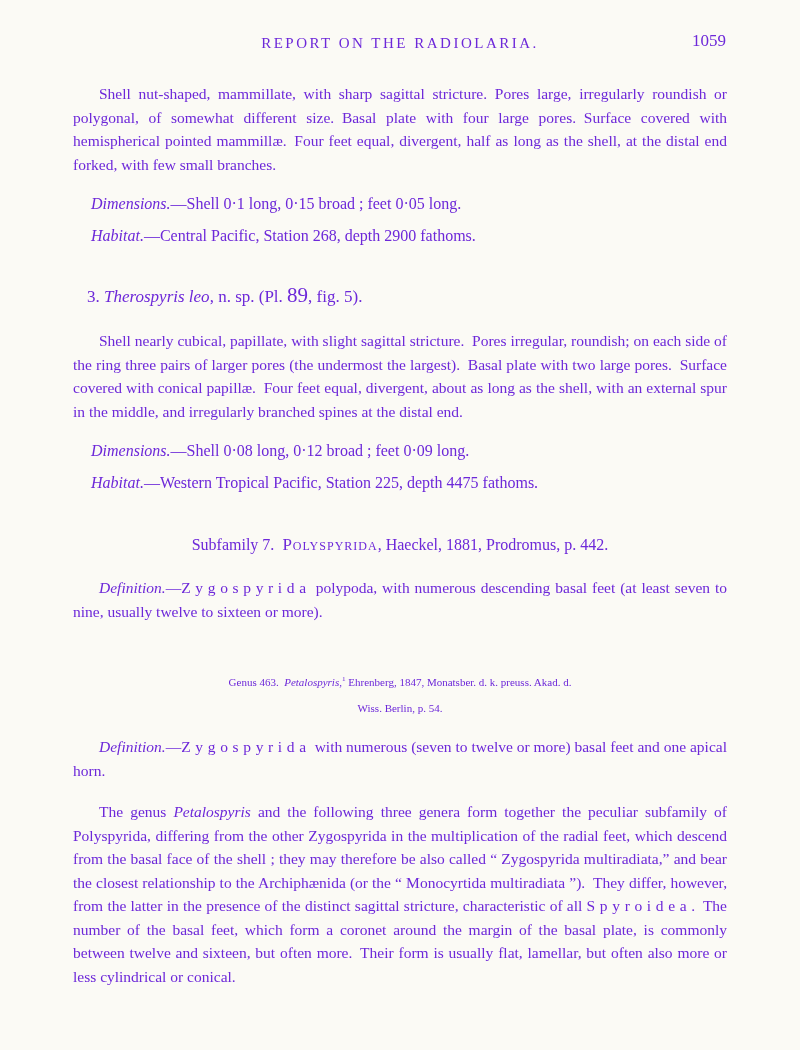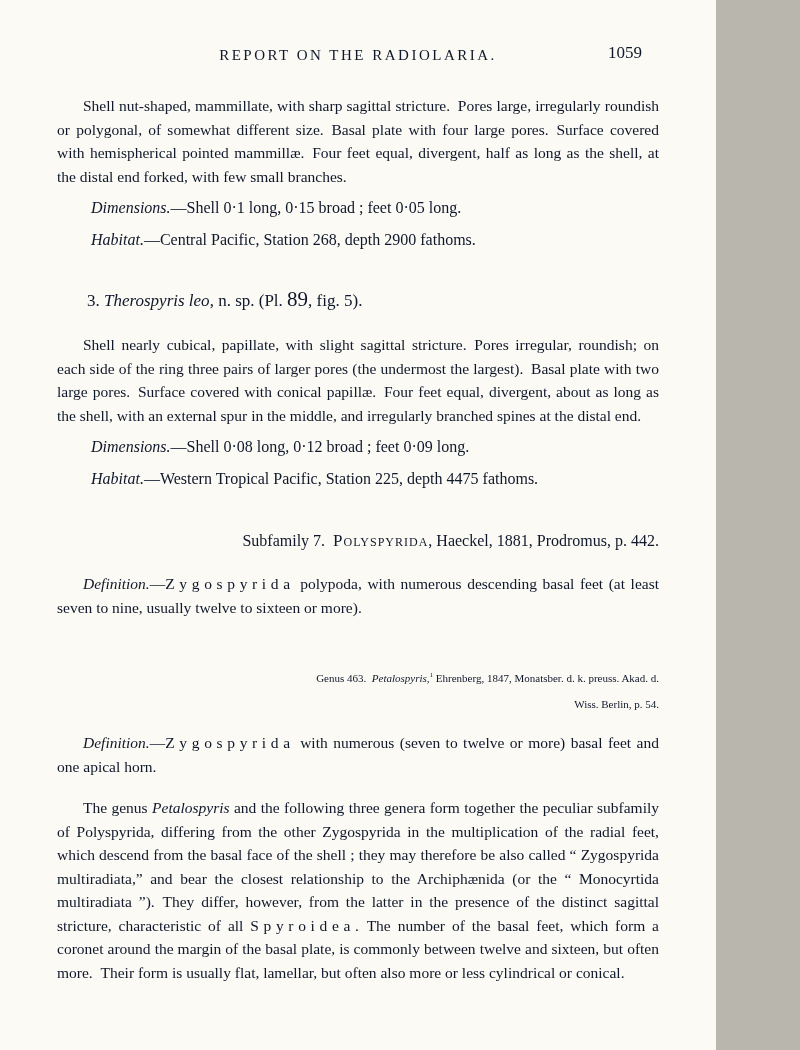--- a/index.html
+++ b/index.html
@@ -1,36 +1,36 @@
 <!DOCTYPE html>
 <html><head>
 <meta charset="utf-8">
 <style>
   *{box-sizing:border-box;}
   html,body{margin:0;padding:0;}
   body{width:800px;height:1050px;background:#b9b6ae;}
   .page{
-    width:716px;height:1050px;background:#fbfaf5;
-    padding:46px 57px 0;overflow:hidden;position:relative;
-    font-family:"Liberation Serif","DejaVu Serif",serif;color:#0f172a;
+    width:800px;height:1050px;background:#fbfaf5;
+    padding:34px 57px 0;overflow:hidden;position:relative;
+    font-family:"Liberation Serif","DejaVu Serif",serif;color:#6d28d9;
   }
   .page-header{position:relative;text-align:center;margin:0 0 30px;}
   .running-title{display:inline;font-size:15px;font-weight:normal;letter-spacing:2.5px;margin:0;}
   .page-number{position:absolute;right:17px;top:-3px;font-size:17px;}
 
   .species-heading{font-weight:normal;font-size:17px;line-height:24px;margin:16px 0 20px;padding-left:30px;}
   .species-heading .species-name{font-style:italic;}
   .plate-number{font-size:21px;}
 
-  .body-para{font-size:15.5px;line-height:23.5px;text-align:justify;text-indent:26px;margin:0;}
+  .body-para{font-size:15.5px;line-height:23.5px;text-align:justify;text-indent:26px;margin:16px;}
   .detail-line{font-size:16px;line-height:23.5px;margin:8px;padding-left:26px;}
 
   .leo-heading{margin-top:36px;font-family:Liberation Serif, serif;}
 
-  .center-heading{text-align:right;font-weight:normal;font-size:16px;line-height:26px;margin:38px 0 18px;}
+  .center-heading{text-align:center;font-weight:normal;font-size:16px;line-height:26px;margin:38px 0 18px;}
   .smallcaps{font-variant:small-caps;letter-spacing:1px;font-size:17px;}
   .genus-heading{margin:46px 0 14px;font-size:11px;}
   .heading-line{display:block;}
 
   .def-para{margin-top:4px;}
   .spaced{letter-spacing:0.3em;}
   .discussion{margin-top:18px;}
 
   .footnote{margin-top:10px;text-align:center;font-size:12.5px;line-height:18px;}
   .footnote .term{font-weight:bold;font-style:italic;}

